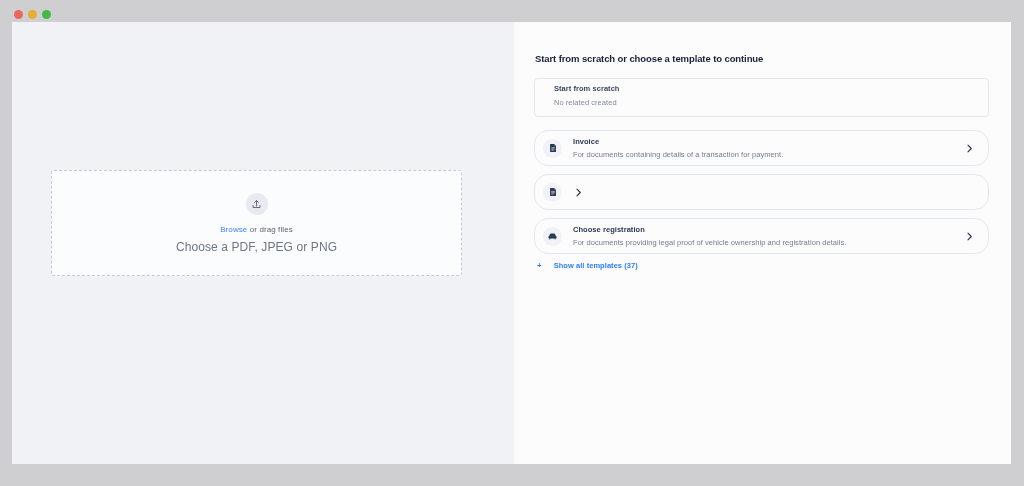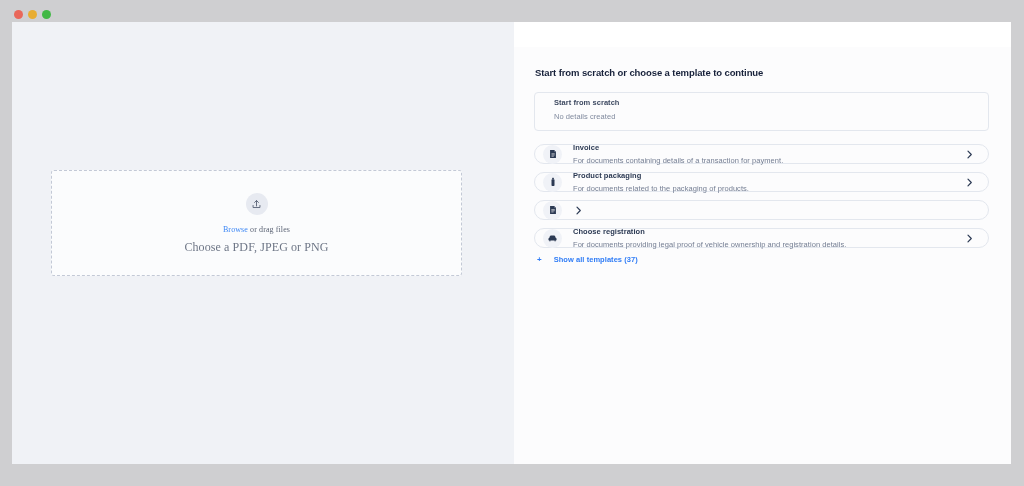--- a/index.html
+++ b/index.html
@@ -60,21 +60,20 @@
     top: 148px;
     width: 411px;
     height: 106px;
     border: 1px dashed #c3c9d6;
     border-radius: 3px;
     background: #fbfcfd;
     display: flex;
     flex-direction: column;
     align-items: center;
     justify-content: center;
-    font-family: Liberation Serif, serif;
   }
 
   #upload-icon-circle {
     width: 22px;
     height: 22px;
     border-radius: 50%;
     background: #e7eaf1;
     display: flex;
     align-items: center;
     justify-content: center;
@@ -97,23 +96,22 @@
     font-size: 12px;
     color: #6e7686;
     letter-spacing: .1px;
     line-height: 1;
   }
 
   
   #right-panel {
     flex: 1 1 auto;
     background: #fcfcfd;
-    padding: 20px 22px 0 20px;
+    padding: 31px 22px 0 20px;
     position: relative;
-    margin-top: 25px;
   }
 
   #panel-title {
     font-size: 9.5px;
     font-weight: bold;
     color: #17213a;
     letter-spacing: -.1px;
     margin-bottom: 14px;
     margin-left: 1px;
   }
@@ -164,21 +162,21 @@
     color: #3d4961;
     margin-left: 6px;
     width: 100%;
     height: 100%;
     letter-spacing: .1px;
   }
   #search-input::placeholder { color: #9aa3b4; }
 
   
   .template-row {
-    height: 20px;
+    height: 36px;
     border: 1px solid #e3e7ee;
     border-radius: 14px;
     background: #fcfcfd;
     display: flex;
     align-items: center;
     padding: 0 13px 0 8px;
     margin-bottom: 8px;
     cursor: pointer;
   }
   .tpl-icon-circle {
@@ -267,21 +265,21 @@
       <div class="dz-line2">Choose a PDF, JPEG or PNG</div>
     </div>
   </div>
 
   <div id="right-panel">
 
     <div id="panel-title">Start from scratch or choose a template to continue</div>
 
     <div id="scratch-card">
       <div class="scratch-title">Start from scratch</div>
-      <div class="scratch-sub">No details created</div>
+      <div class="scratch-sub">No related created</div>
     </div>
 
 
     <div id="template-list">
 
       <div class="template-row">
         <span class="tpl-icon-circle">
           <svg width="10" height="10" viewBox="0 0 16 16" fill="none">
             <path d="M3.3 1.6 H9.6 L12.7 4.7 V14.4 H3.3 Z" fill="#2b3953"></path>
             <path d="M9.6 1.6 V4.7 H12.7" fill="#566178"></path>
@@ -292,38 +290,20 @@
           <span class="tpl-title" style="display:block">Invoice</span>
           <span class="tpl-desc" style="display:block">For documents containing details of a transaction for payment.</span>
         </span>
         <span class="tpl-chevron">
           <svg width="11" height="11" viewBox="0 0 16 16" fill="none" stroke="#2b3953" stroke-width="1.7" stroke-linecap="round" stroke-linejoin="round">
             <path d="M5.8 3 L10.6 8 L5.8 13"></path>
           </svg>
         </span>
       </div>
 
-      <div class="template-row">
-        <span class="tpl-icon-circle">
-          <svg width="10" height="10" viewBox="0 0 16 16" fill="none">
-            <rect x="6.6" y="1.3" width="2.8" height="2.3" rx="0.5" fill="#2b3953"></rect>
-            <path d="M5.6 5.2 C5.6 4.2 6.4 3.6 6.4 3.6 H9.6 C9.6 3.6 10.4 4.2 10.4 5.2 V13.3
-                     C10.4 14.0 9.9 14.5 9.2 14.5 H6.8 C6.1 14.5 5.6 14.0 5.6 13.3 Z" fill="#2b3953"></path>
-          </svg>
-        </span>
-        <span class="tpl-text">
-          <span class="tpl-title" style="display:block">Product packaging</span>
-          <span class="tpl-desc" style="display:block">For documents related to the packaging of products.</span>
-        </span>
-        <span class="tpl-chevron">
-          <svg width="11" height="11" viewBox="0 0 16 16" fill="none" stroke="#2b3953" stroke-width="1.7" stroke-linecap="round" stroke-linejoin="round">
-            <path d="M5.8 3 L10.6 8 L5.8 13"></path>
-          </svg>
-        </span>
-      </div>
 
       <div class="template-row">
         <span class="tpl-icon-circle">
           <svg width="10" height="10" viewBox="0 0 16 16" fill="none">
             <path d="M3.3 1.6 H9.6 L12.7 4.7 V14.4 H3.3 Z" fill="#2b3953"></path>
             <path d="M9.6 1.6 V4.7 H12.7" fill="#566178"></path>
             <path d="M5.9 7.3 H10.2 M5.9 9.2 H10.2 M5.9 11.1 H8.3" stroke="#ffffff" stroke-width="0.9" stroke-linecap="round"></path>
           </svg>
         </span>
         <span class="tpl-chevron">

